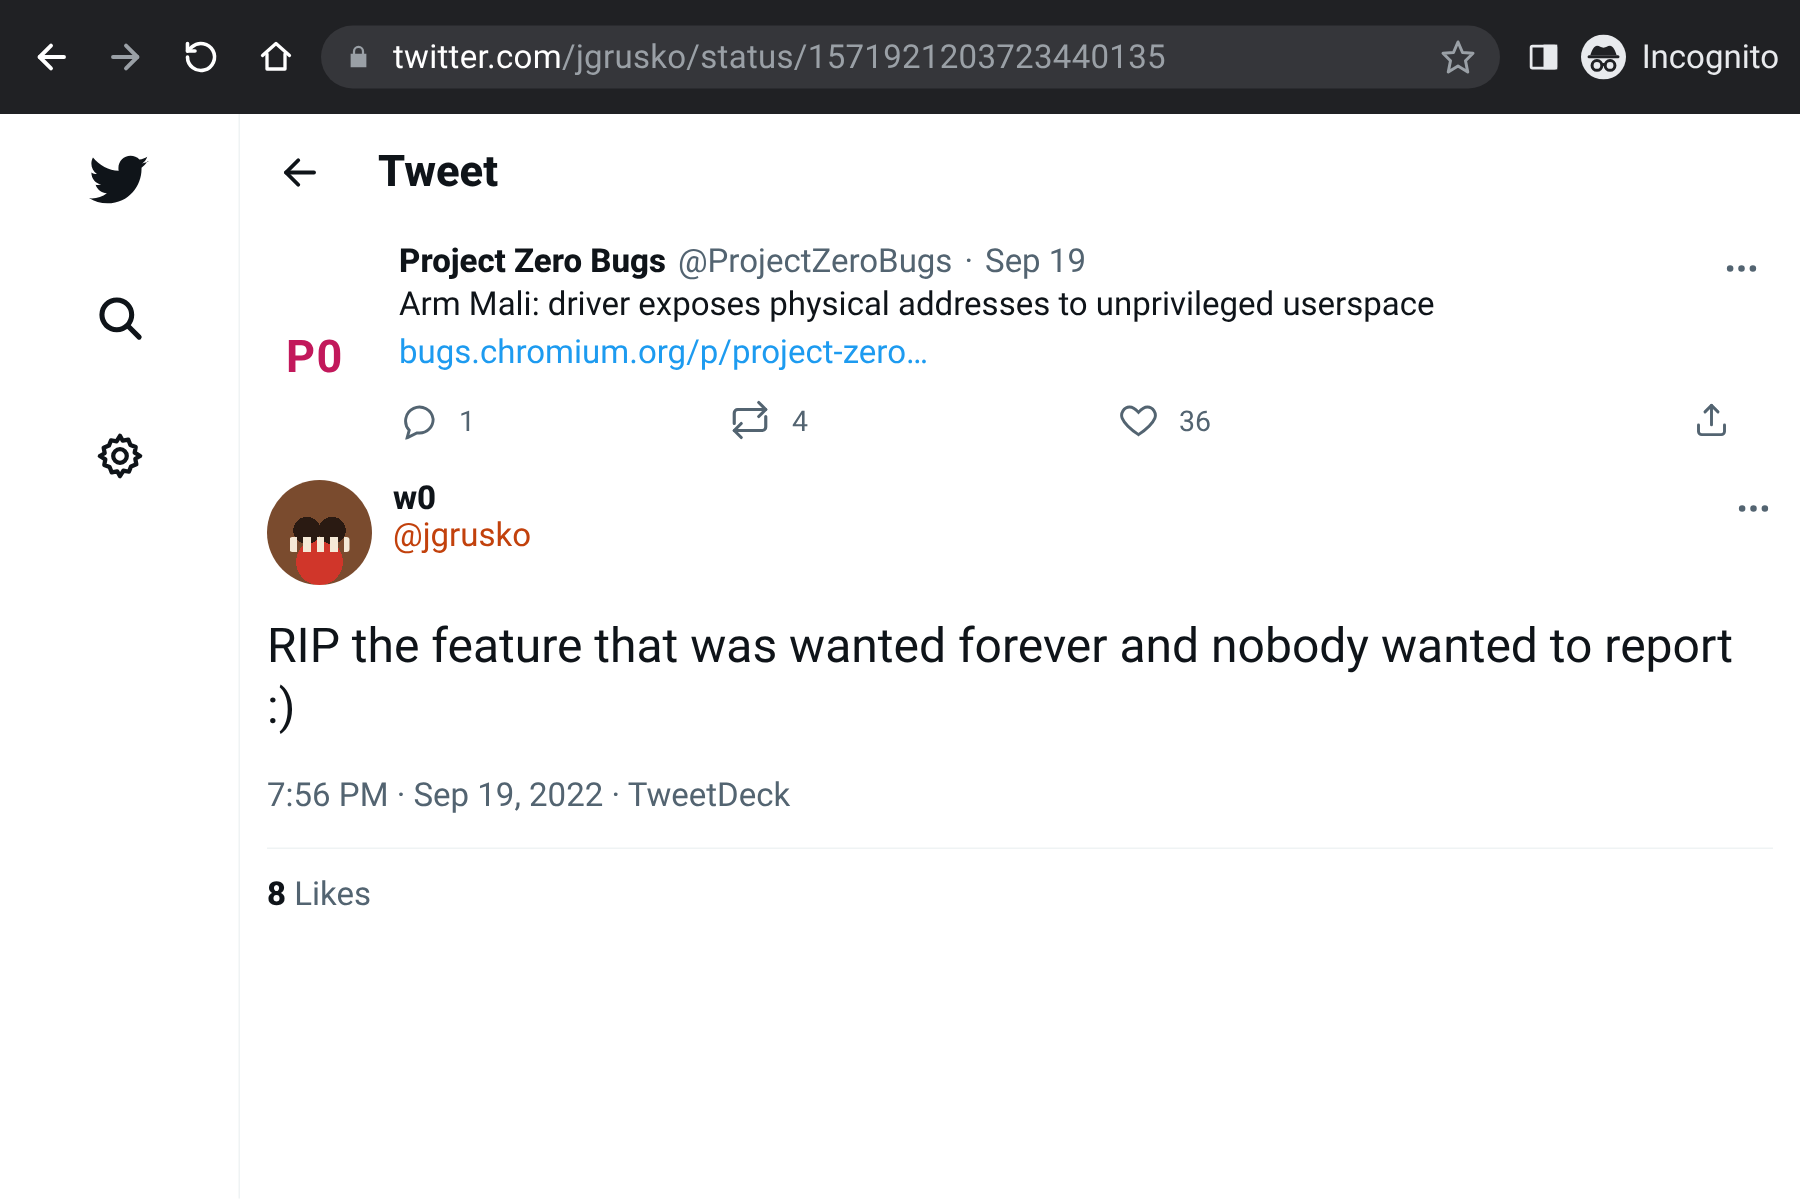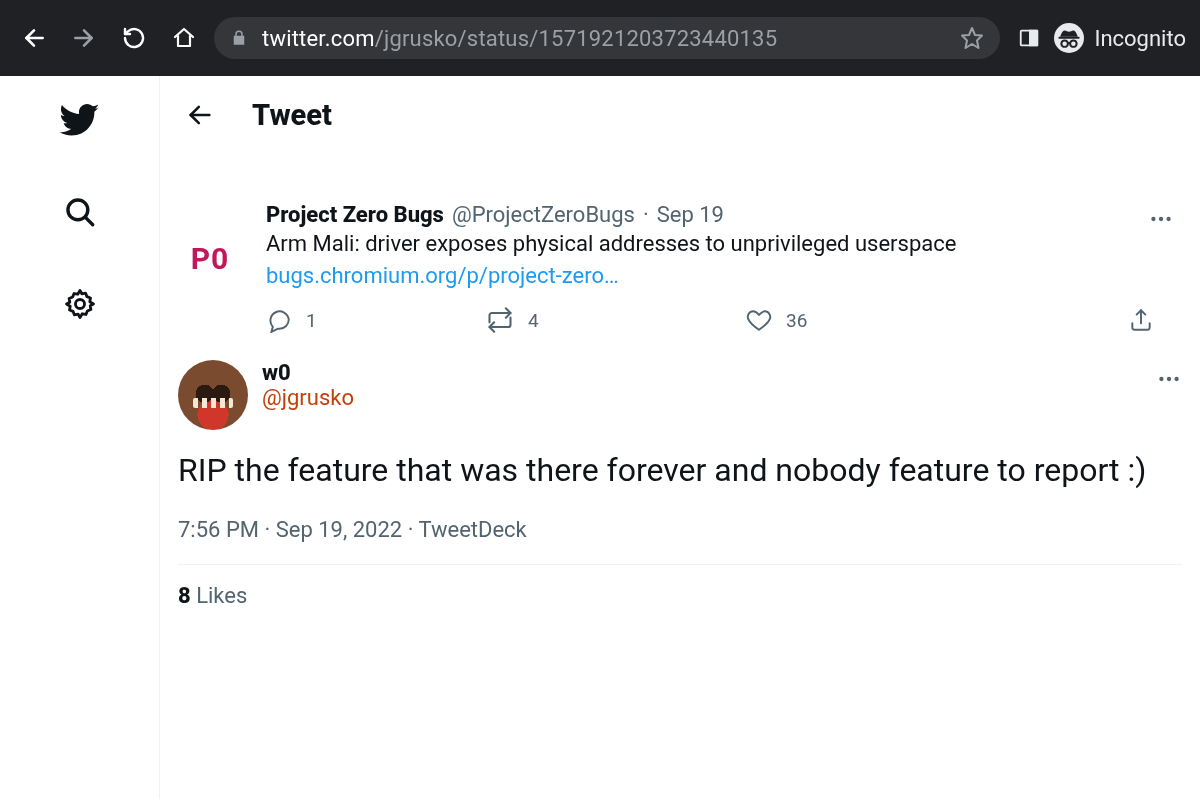--- a/index.html
+++ b/index.html
@@ -23,21 +23,21 @@
   .nav-icon { width:52px; height:52px; display:flex; align-items:center; justify-content:center; border-radius:50%; color:#0f1419; }
   .main { flex:1; }
   .header { height:78px; display:flex; align-items:center; padding:0 18px; gap:30px; }
   .back { width:44px; height:44px; border-radius:50%; display:flex; align-items:center; justify-content:center; color:#0f1419; }
   .title { font-size:29px; font-weight:800; color:#0f1419; }
   
   .parent { display:flex; padding: 8px 18px 0 18px; }
   .avcol { width:80px; display:flex; flex-direction:row; align-items:center; }
   .pz-avatar { width:64px; height:64px; border-radius:50%; background:#fff; display:flex; align-items:center; justify-content:center; color:#c2185b; font-weight:700; font-size:30px; letter-spacing:1px; }
   .connector { flex:1; width:2px; background:#cfd9de; margin-top:4px; }
-  .pcontent { flex:1; padding-left:8px; position:relative;margin-top:40px; }
+  .pcontent { flex:1; padding-left:8px; position:relative; }
   .nameline { display:flex; align-items:baseline; gap:8px; font-size:22px; color:#536471; flex-wrap:wrap; }
   .nameline .dn { font-weight:800; color:#0f1419; font-size:22px; }
   .ptext { font-size:22px; color:#0f1419; margin-top:2px; line-height:1.35; }
   .plink { color:#1d9bf0; }
   .actions { display:flex; align-items:center; color:#536471; font-size:19px; margin-top:16px; padding-bottom:20px; }
   .act { display:flex; align-items:center; gap:14px; }
   .act svg { color:#536471; }
   .dots { position:absolute; right:8px; top:4px; color:#536471; }
   
   .tweet { padding: 6px 18px 0 18px; }
@@ -227,21 +227,21 @@
         <div class="dots2">
           <svg width="26" height="26" viewBox="0 0 24 24" fill="currentColor">
               <circle cx="5" cy="12" r="2"></circle>
               <circle cx="12" cy="12" r="2"></circle>
               <circle cx="19" cy="12" r="2"></circle>
             </svg>
         </div>
       </div>
 
 
-      <div class="bodytxt">RIP the feature that was there forever and nobody feature to report :)</div>
+      <div class="bodytxt">RIP the feature that was wanted forever and nobody wanted to report :)</div>
 
       <div class="meta">
         <span>7:56 PM</span>
         <span> · </span>
         <span>Sep 19, 2022</span>
         <span> · </span>
         <span>TweetDeck</span>
       </div>
 
       <hr class="sep">

